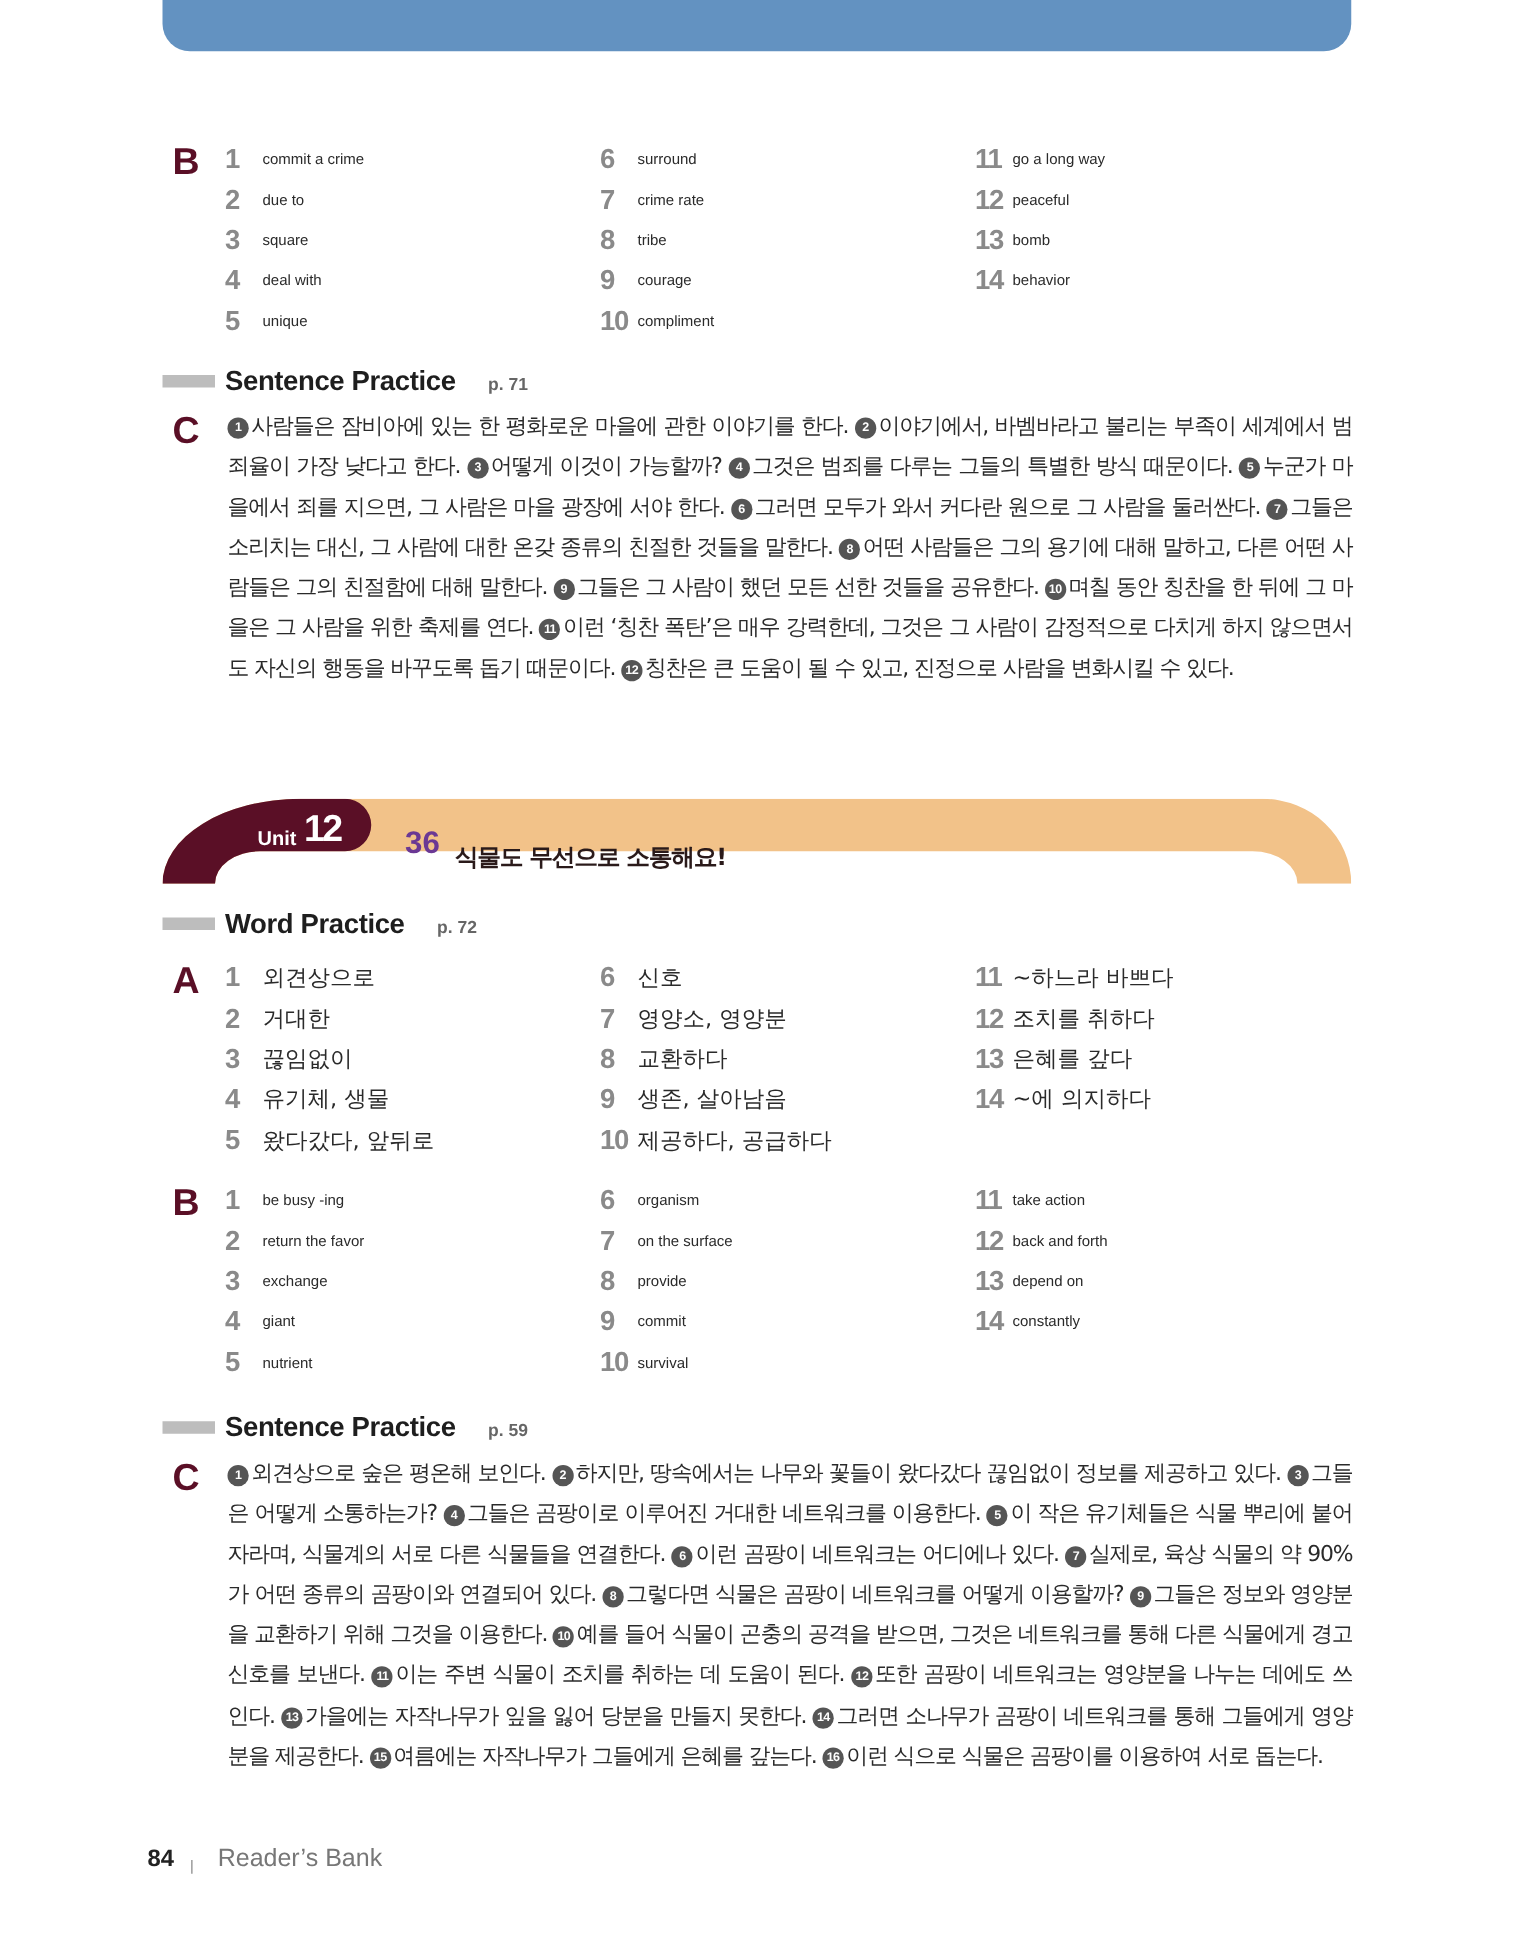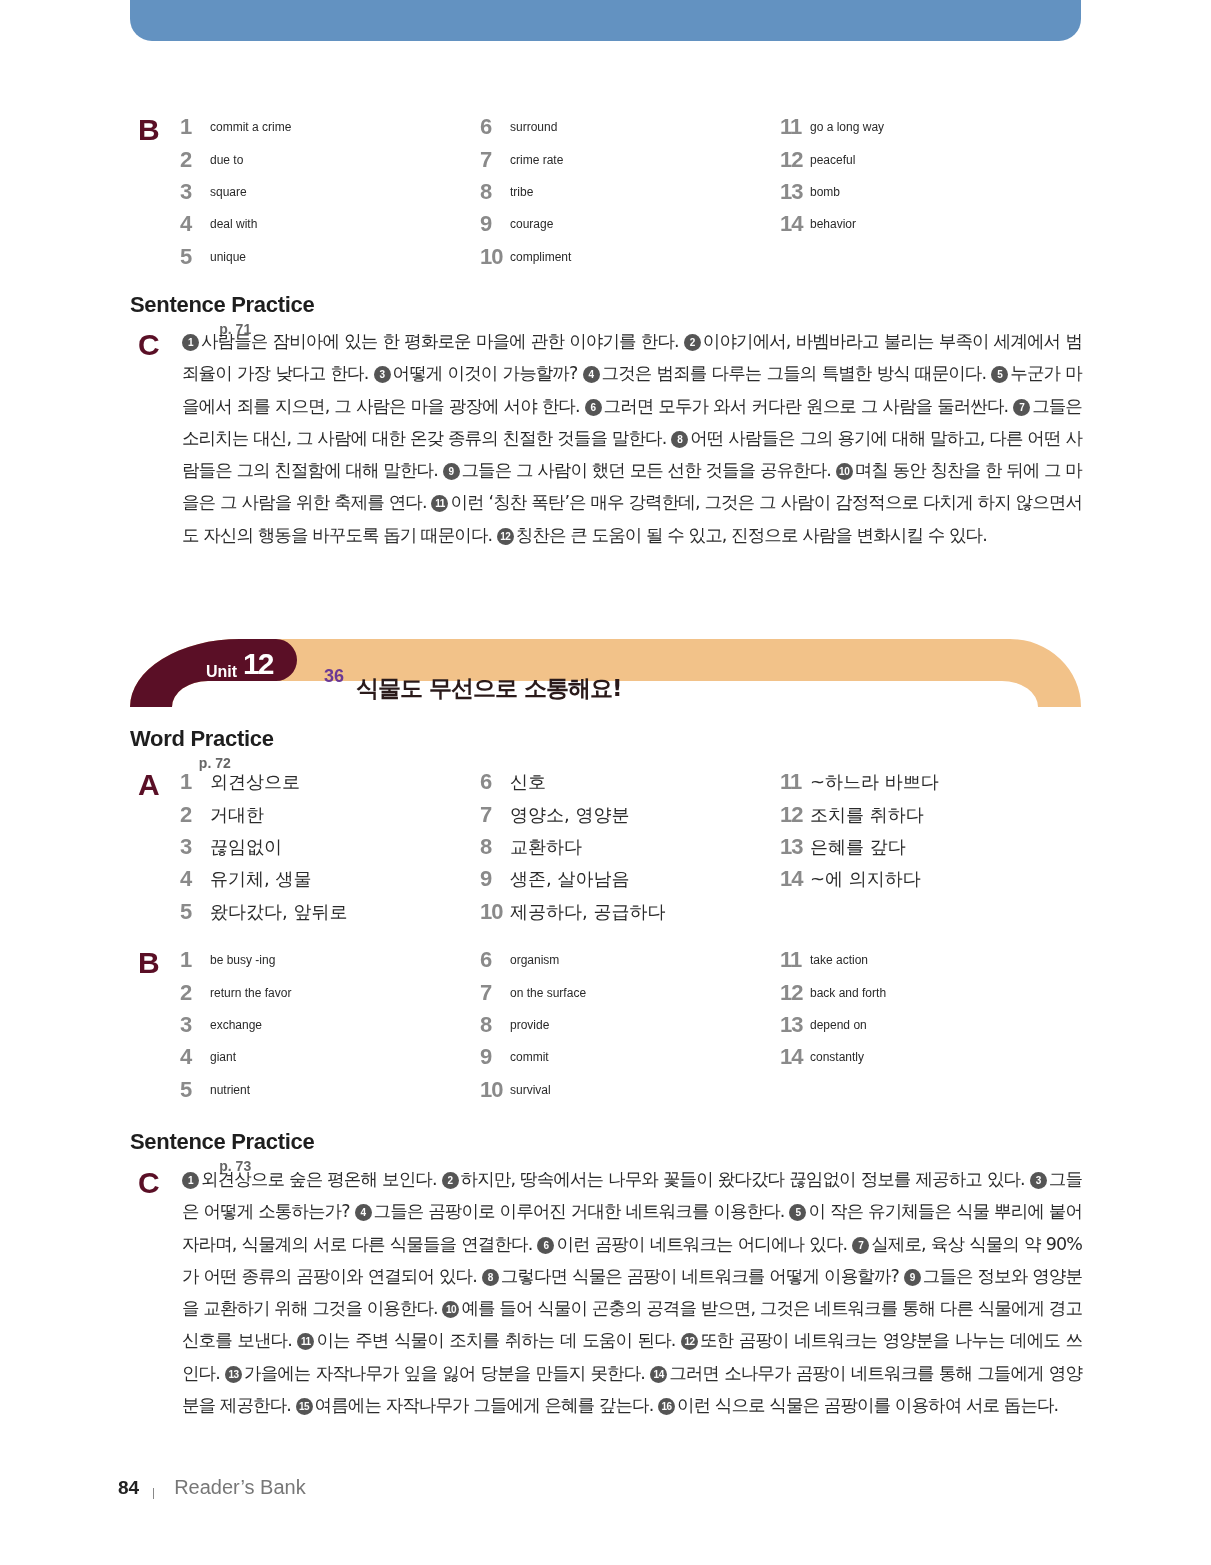--- a/index.html
+++ b/index.html
@@ -6,21 +6,21 @@
     body {
       width: 1211px; height: 1565px; position: relative; background: #ffffff;
       font-family: "DejaVu Sans", "Liberation Sans", sans-serif; color: #222;
       overflow: hidden;
     }
     .top-bar {
       position: absolute; left: 130px; top: 0; width: 951px; height: 41px;
       background: #6392c1; border-radius: 0 0 22px 22px;
     }
     .section-head {
-      position: absolute; left: 130px; height: 26px; display: flex; align-items: center; flex-direction: column;
+      position: absolute; left: 130px; height: 26px; display: flex; align-items: center;
     }
     .section-head .bar { width: 42px; height: 10px; background: #bdbdbd; margin-right: 8px; }
     .section-head .title {
       font-family: "Liberation Sans", sans-serif; font-weight: bold; font-size: 22px; color: #1e1e1e;
       letter-spacing: -0.3px;
     }
     .section-head .page {
       font-family: "Liberation Sans", sans-serif; font-weight: bold; font-size: 14px; color: #666;
       margin-left: 26px; margin-top: 3px;
     }
@@ -53,24 +53,24 @@
     .unit-label {
       position: absolute; left: 76px; top: 8px; color: #fff; display: flex; align-items: center;
       font-family: "Liberation Sans", sans-serif; font-weight: bold;
     }
     .unit-label .u { font-size: 16px; margin-right: 6px; margin-top: 16px; }
     .unit-label .n { font-size: 30px; letter-spacing: -2px; font-family: "Liberation Sans", sans-serif; }
     .lesson-title {
       position: absolute; left: 194px; top: 10px; display: flex; align-items: center;
     }
     .lesson-title .num {
-      font-family: "Liberation Sans", sans-serif; font-weight: bold; font-size: 18px; color: #6b3894;
+      font-family: "Liberation Sans", sans-serif; font-weight: bold; font-size: 25px; color: #6b3894;
       margin-right: 12px;
     }
-    .lesson-title .t { font-family: "DejaVu Sans", sans-serif; font-weight: bold; font-size: 23px; color: #2a1a1a; letter-spacing: -1px; margin-top: 24px; }
+    .lesson-title .t { font-family: "DejaVu Sans", sans-serif; font-weight: bold; font-size: 19px; color: #2a1a1a; letter-spacing: -1px; margin-top: 24px; }
     .footer {
       position: absolute; left: 118px; top: 1476px; display: flex; align-items: flex-end;
     }
     .footer .pg { font-family: "Liberation Sans", sans-serif; font-weight: bold; font-size: 19px; color: #222; }
     .footer .sep { width: 1px; height: 11px; background: #888; margin: 0 20px 0 14px; }
     .footer .book { font-family: "Liberation Sans", sans-serif; font-size: 20px; color: #777; }
   </style>
 </head>
 <body>
 
@@ -299,21 +299,21 @@
       <div class="word-item">
         <span class="word-num">14</span>
         <span class="word-text">constantly</span>
       </div>
     </div>
 </div>
 
 <div class="section-head" style="top:1129px;">
   <span class="bar"></span>
   <span class="title">Sentence Practice</span>
-  <span class="page">p. 73</span>
+  <span class="page">p. 59</span>
 </div>
 <div class="letter" style="top:1168px;">C</div>
 <div class="paragraph" style="top:1163px;"><span class="num-circle">1</span><span>외견상으로 숲은 평온해 보인다.</span> <span class="num-circle">2</span><span>하지만, 땅속에서는 나무와 꽃들이 왔다갔다 끊임없이 정보를 제공하고 있다.</span> <span class="num-circle">3</span><span>그들은 어떻게 소통하는가?</span> <span class="num-circle">4</span><span>그들은 곰팡이로 이루어진 거대한 네트워크를 이용한다.</span> <span class="num-circle">5</span><span>이 작은 유기체들은 식물 뿌리에 붙어 자라며, 식물계의 서로 다른 식물들을 연결한다.</span> <span class="num-circle">6</span><span>이런 곰팡이 네트워크는 어디에나 있다.</span> <span class="num-circle">7</span><span>실제로, 육상 식물의 약 90%가 어떤 종류의 곰팡이와 연결되어 있다.</span> <span class="num-circle">8</span><span>그렇다면 식물은 곰팡이 네트워크를 어떻게 이용할까?</span> <span class="num-circle">9</span><span>그들은 정보와 영양분을 교환하기 위해 그것을 이용한다.</span> <span class="num-circle">10</span><span>예를 들어 식물이 곤충의 공격을 받으면, 그것은 네트워크를 통해 다른 식물에게 경고 신호를 보낸다.</span> <span class="num-circle">11</span><span>이는 주변 식물이 조치를 취하는 데 도움이 된다.</span> <span class="num-circle">12</span><span>또한 곰팡이 네트워크는 영양분을 나누는 데에도 쓰인다.</span> <span class="num-circle">13</span><span>가을에는 자작나무가 잎을 잃어 당분을 만들지 못한다.</span> <span class="num-circle">14</span><span>그러면 소나무가 곰팡이 네트워크를 통해 그들에게 영양분을 제공한다.</span> <span class="num-circle">15</span><span>여름에는 자작나무가 그들에게 은혜를 갚는다.</span> <span class="num-circle">16</span><span>이런 식으로 식물은 곰팡이를 이용하여 서로 돕는다.</span> </div>
 
 <div class="footer">
   <span class="pg">84</span>
   <span class="sep"></span>
   <span class="book">Reader’s Bank</span>
 </div>
 

